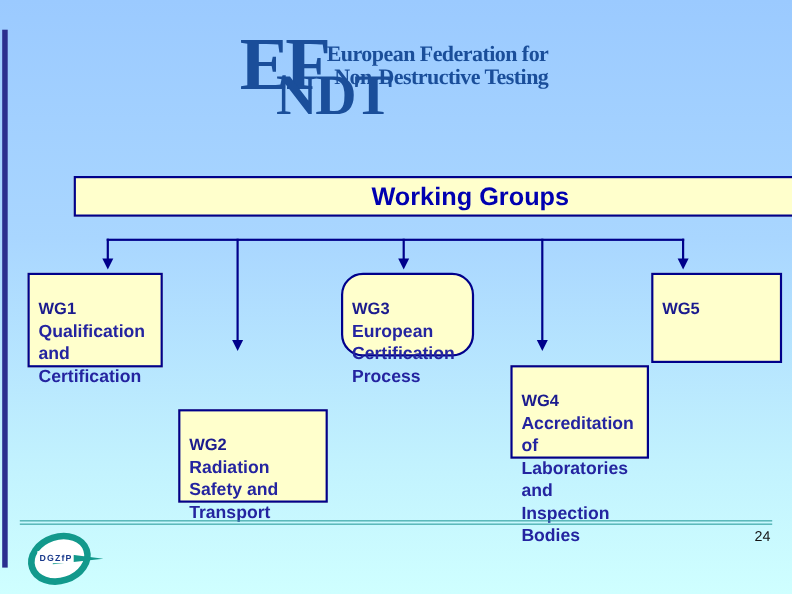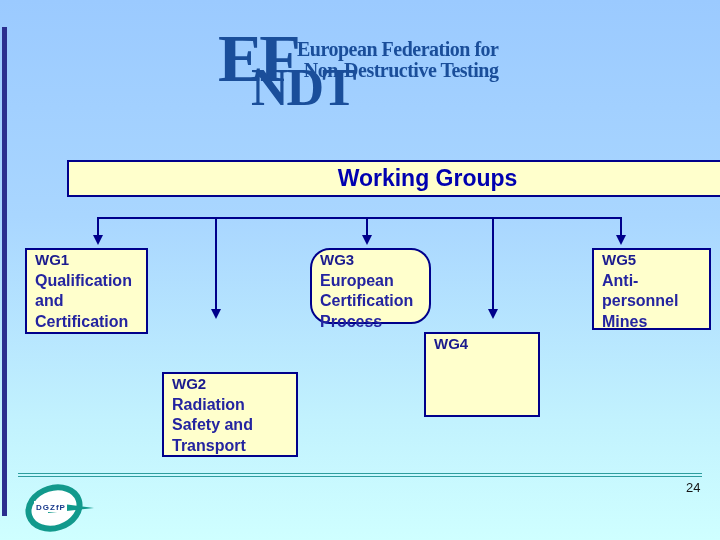--- a/index.html
+++ b/index.html
@@ -13,21 +13,21 @@
   .logo-ef{position:absolute;left:218px;top:24px;font-family:"Liberation Serif",serif;font-weight:bold;font-size:68px;line-height:1;letter-spacing:-4px;color:#1a4e9a;}
   .logo-lines{position:absolute;left:297px;top:39px;font-family:"Liberation Serif",serif;font-weight:bold;font-size:20px;line-height:21px;letter-spacing:-0.5px;color:#1a4e9a;white-space:pre-line;text-align:right;}
   .logo-ndt{position:absolute;left:251px;top:62px;font-family:"Liberation Serif",serif;font-weight:bold;font-size:52px;line-height:1;letter-spacing:-2px;color:#1a4e9a;}
   
   .title-box{position:absolute;left:67px;top:160px;width:675px;height:37px;background:#ffffcc;border:2px solid #00008b;box-sizing:border-box;display:flex;align-items:center;justify-content:center;padding-left:46px;}
   .title-text{font-weight:bold;font-size:23px;color:#0000b0;}
   
   .line{position:absolute;background:#00008b;}
   .arrow-down{position:absolute;width:0;height:0;border-left:5px solid transparent;border-right:5px solid transparent;border-top:10px solid #00008b;}
   
-  .wg-box{position:absolute;background:#ffffcc;border:2px solid #00008b;box-sizing:border-box;padding:1px 8px;}
+  .wg-box{position:absolute;background:#ffffcc;border:2px solid #00008b;box-sizing:border-box;padding:22px 8px;}
   .wg-id{display:block;font-weight:bold;font-size:15px;color:#1b1b8e;margin-bottom:3px;}
   .wg-name{display:block;font-weight:bold;font-size:16px;line-height:1.28;color:#2424a0;white-space:pre-line;}
   
   .footer-rule{position:absolute;left:18px;top:473px;width:684px;height:4px;border-top:1px solid #2e9e9e;border-bottom:1px solid #2e9e9e;box-sizing:border-box;}
   .page-number{position:absolute;left:686px;top:480px;font-size:13px;color:#151515;}
   .dgzfp{position:absolute;left:20px;top:480px;}
 </style>
 </head>
 <body>
 
@@ -65,33 +65,34 @@
 
   <div class="wg-box" style="left:310px;top:248px;width:121px;height:76px;border-radius:20px;">
     <span class="wg-id">WG3</span>
     <span class="wg-name">European
 Certification
 Process</span>
   </div>
 
   <div class="wg-box" style="left:592px;top:248px;width:119px;height:82px;">
     <span class="wg-id">WG5</span>
-    <span class="wg-name">Anti-personnel
-Mines</span>
   </div>
 
   <div class="wg-box" style="left:162px;top:332px;width:136px;height:85px;margin-top:40px;">
     <span class="wg-id">WG2</span>
     <span class="wg-name">Radiation
 Safety and
 Transport</span>
   </div>
 
-  <div class="wg-box" style="left:424px;top:332px;width:116px;height:85px;">
+  <div class="wg-box" style="left:464px;top:332px;width:126px;height:85px;">
     <span class="wg-id">WG4</span>
+    <span class="wg-name">Accreditation of
+Laboratories and
+Inspection Bodies</span>
   </div>
 
   <div class="footer-rule"></div>
   <div class="page-number">24</div>
 
   <svg class="dgzfp" width="80" height="56" viewBox="0 0 80 56">
     <g transform="rotate(-18 34 28)">
       <ellipse cx="34" cy="28" rx="26" ry="20" fill="#ffffff" stroke="#12998c" stroke-width="6"></ellipse>
     </g>
     <polygon points="28,22 74,28 28,33" fill="#12998c"></polygon>

